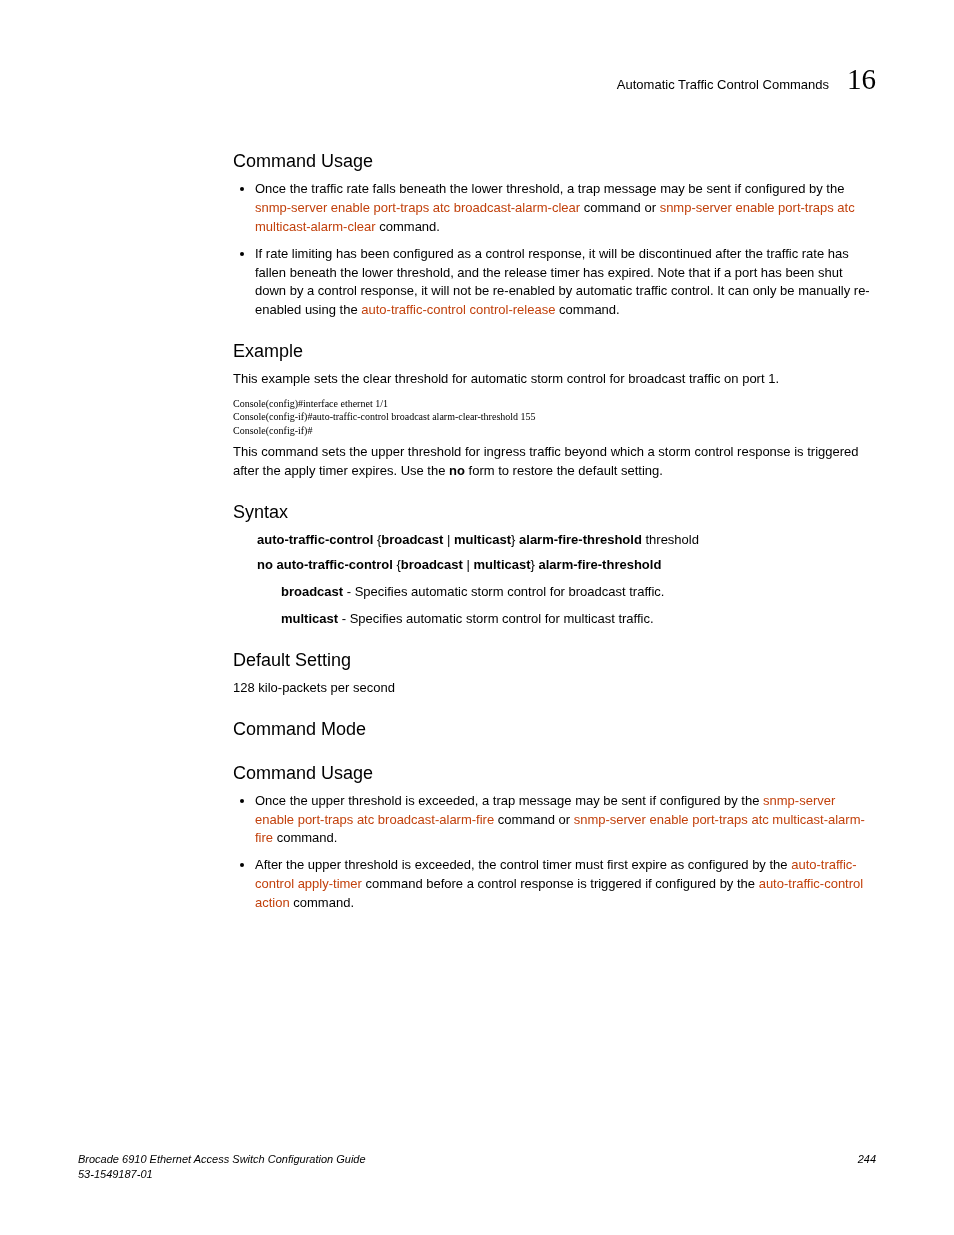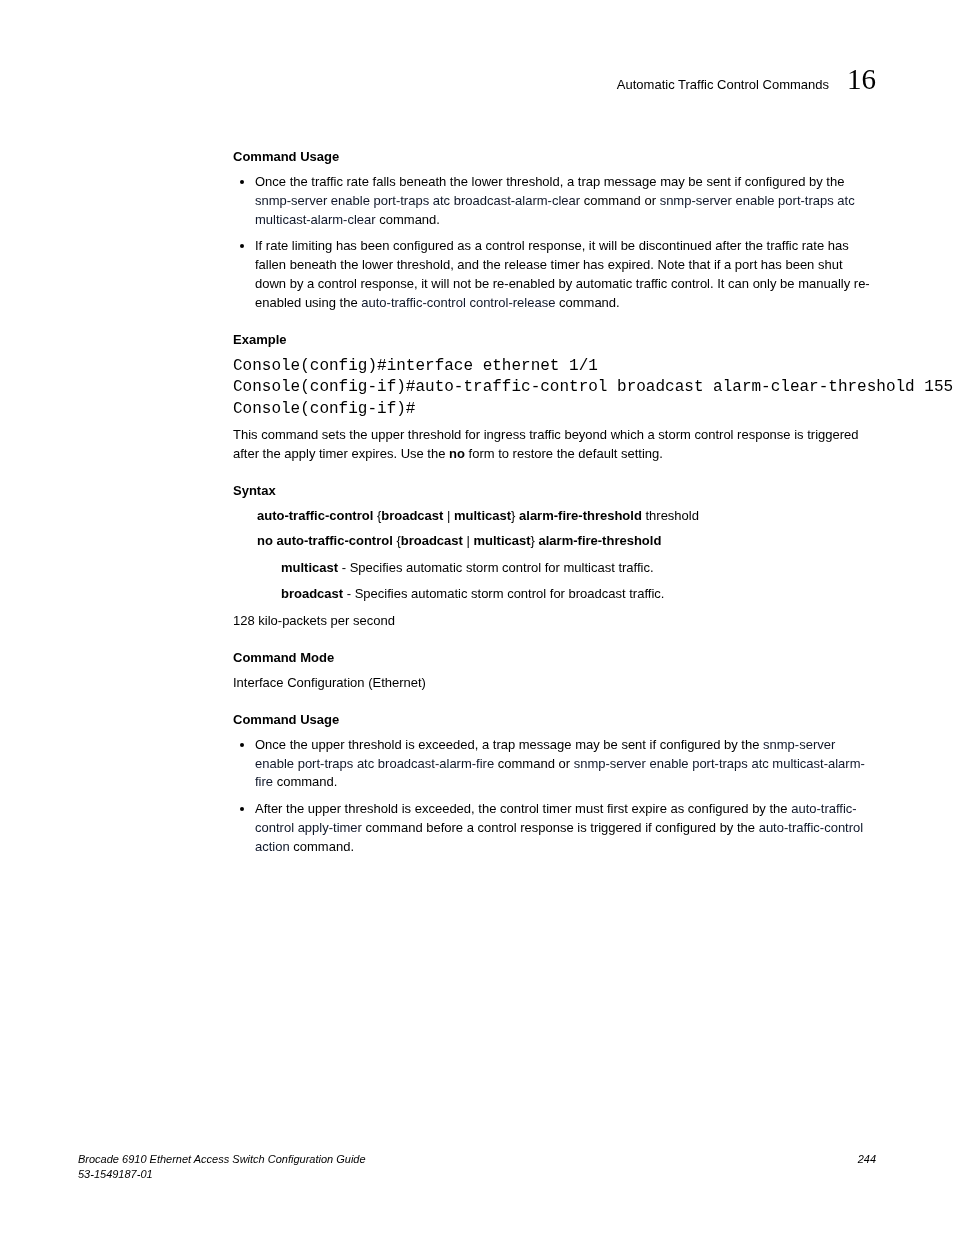--- a/index.html
+++ b/index.html
@@ -27,43 +27,43 @@
   }
   .chapter-number {
     font-size: 29px;
     font-weight: 300;
     font-family: Georgia, 'Times New Roman', serif;
   }
   .content {
     margin-left: 155px;
   }
   .section-heading {
-    font-weight: bold;
+    font-weight: normal;
     margin-top: 18px;
     margin-bottom: 6px;
-    font-size: 13px;
+    font-size: 18px;
   }
   ul.bullets {
     list-style: disc;
     padding-left: 22px;
     margin: 4px 0 8px 0;
   }
   ul.bullets li {
     margin-bottom: 8px;
   }
   p {
     margin: 4px 0 8px 0;
   }
   a.link {
-    color: #0f172a;
+    color: #c2410c;
     text-decoration: none;
   }
   .code {
-    font-family: Liberation Mono, monospace;
-    font-size: 16px;
+    font-family: Liberation Serif, serif;
+    font-size: 10px;
     white-space: pre;
     line-height: 1.35;
     margin: 6px 0 6px 0;
   }
   .command-name {
     font-weight: bold;
     font-size: 14px;
     margin-top: 22px;
     margin-left: 0;
   }
@@ -110,20 +110,21 @@
     <ul class="bullets">
       <li>
         <span>Once the traffic rate falls beneath the lower threshold, a trap message may be sent if configured by the </span><a class="link">snmp-server enable port-traps atc broadcast-alarm-clear</a><span> command or </span><a class="link">snmp-server enable port-traps atc multicast-alarm-clear</a><span> command.</span>
       </li>
       <li>
         <span>If rate limiting has been configured as a control response, it will be discontinued after the traffic rate has fallen beneath the lower threshold, and the release timer has expired. Note that if a port has been shut down by a control response, it will not be re-enabled by automatic traffic control. It can only be manually re-enabled using the </span><a class="link">auto-traffic-control control-release</a><span> command.</span>
       </li>
     </ul>
 
     <div class="section-heading">Example</div>
+    <p>This example sets the clear threshold for automatic storm control for broadcast traffic on port 1.</p>
     <div class="code">Console(config)#interface ethernet 1/1
 Console(config-if)#auto-traffic-control broadcast alarm-clear-threshold 155
 Console(config-if)#</div>
   </div>
 
 
   <div class="content">
     <p>
       <span>This command sets the upper threshold for ingress traffic beyond which a storm control response is triggered after the apply timer expires. Use the </span><span class="bold">no</span><span> form to restore the default setting.</span>
     </p>
@@ -131,32 +132,32 @@
     <div class="section-heading">Syntax</div>
     <div class="syntax-block">
       <div class="para">
         <span class="bold">auto-traffic-control</span><span> {</span><span class="bold">broadcast</span><span> | </span><span class="bold">multicast</span><span>} </span><span class="bold">alarm-fire-threshold</span><span class="italic"> threshold</span>
       </div>
       <div class="para">
         <span class="bold">no auto-traffic-control</span><span> {</span><span class="bold">broadcast</span><span> | </span><span class="bold">multicast</span><span>} </span><span class="bold">alarm-fire-threshold</span>
       </div>
       <div class="param-block">
         <div class="para">
-          <span class="bold">multicast</span><span> - Specifies automatic storm control for multicast traffic.</span>
+          <span class="bold">broadcast</span><span> - Specifies automatic storm control for broadcast traffic.</span>
         </div>
         <div class="para">
-          <span class="bold">broadcast</span><span> - Specifies automatic storm control for broadcast traffic.</span>
+          <span class="bold">multicast</span><span> - Specifies automatic storm control for multicast traffic.</span>
         </div>
       </div>
     </div>
 
+    <div class="section-heading">Default Setting</div>
     <p>128 kilo-packets per second</p>
 
     <div class="section-heading">Command Mode</div>
-    <p>Interface Configuration (Ethernet)</p>
 
     <div class="section-heading">Command Usage</div>
     <ul class="bullets">
       <li>
         <span>Once the upper threshold is exceeded, a trap message may be sent if configured by the </span><a class="link">snmp-server enable port-traps atc broadcast-alarm-fire</a><span> command or </span><a class="link">snmp-server enable port-traps atc multicast-alarm-fire</a><span> command.</span>
       </li>
       <li>
         <span>After the upper threshold is exceeded, the control timer must first expire as configured by the </span><a class="link">auto-traffic-control apply-timer</a><span> command before a control response is triggered if configured by the </span><a class="link">auto-traffic-control action</a><span> command.</span>
       </li>
     </ul>

